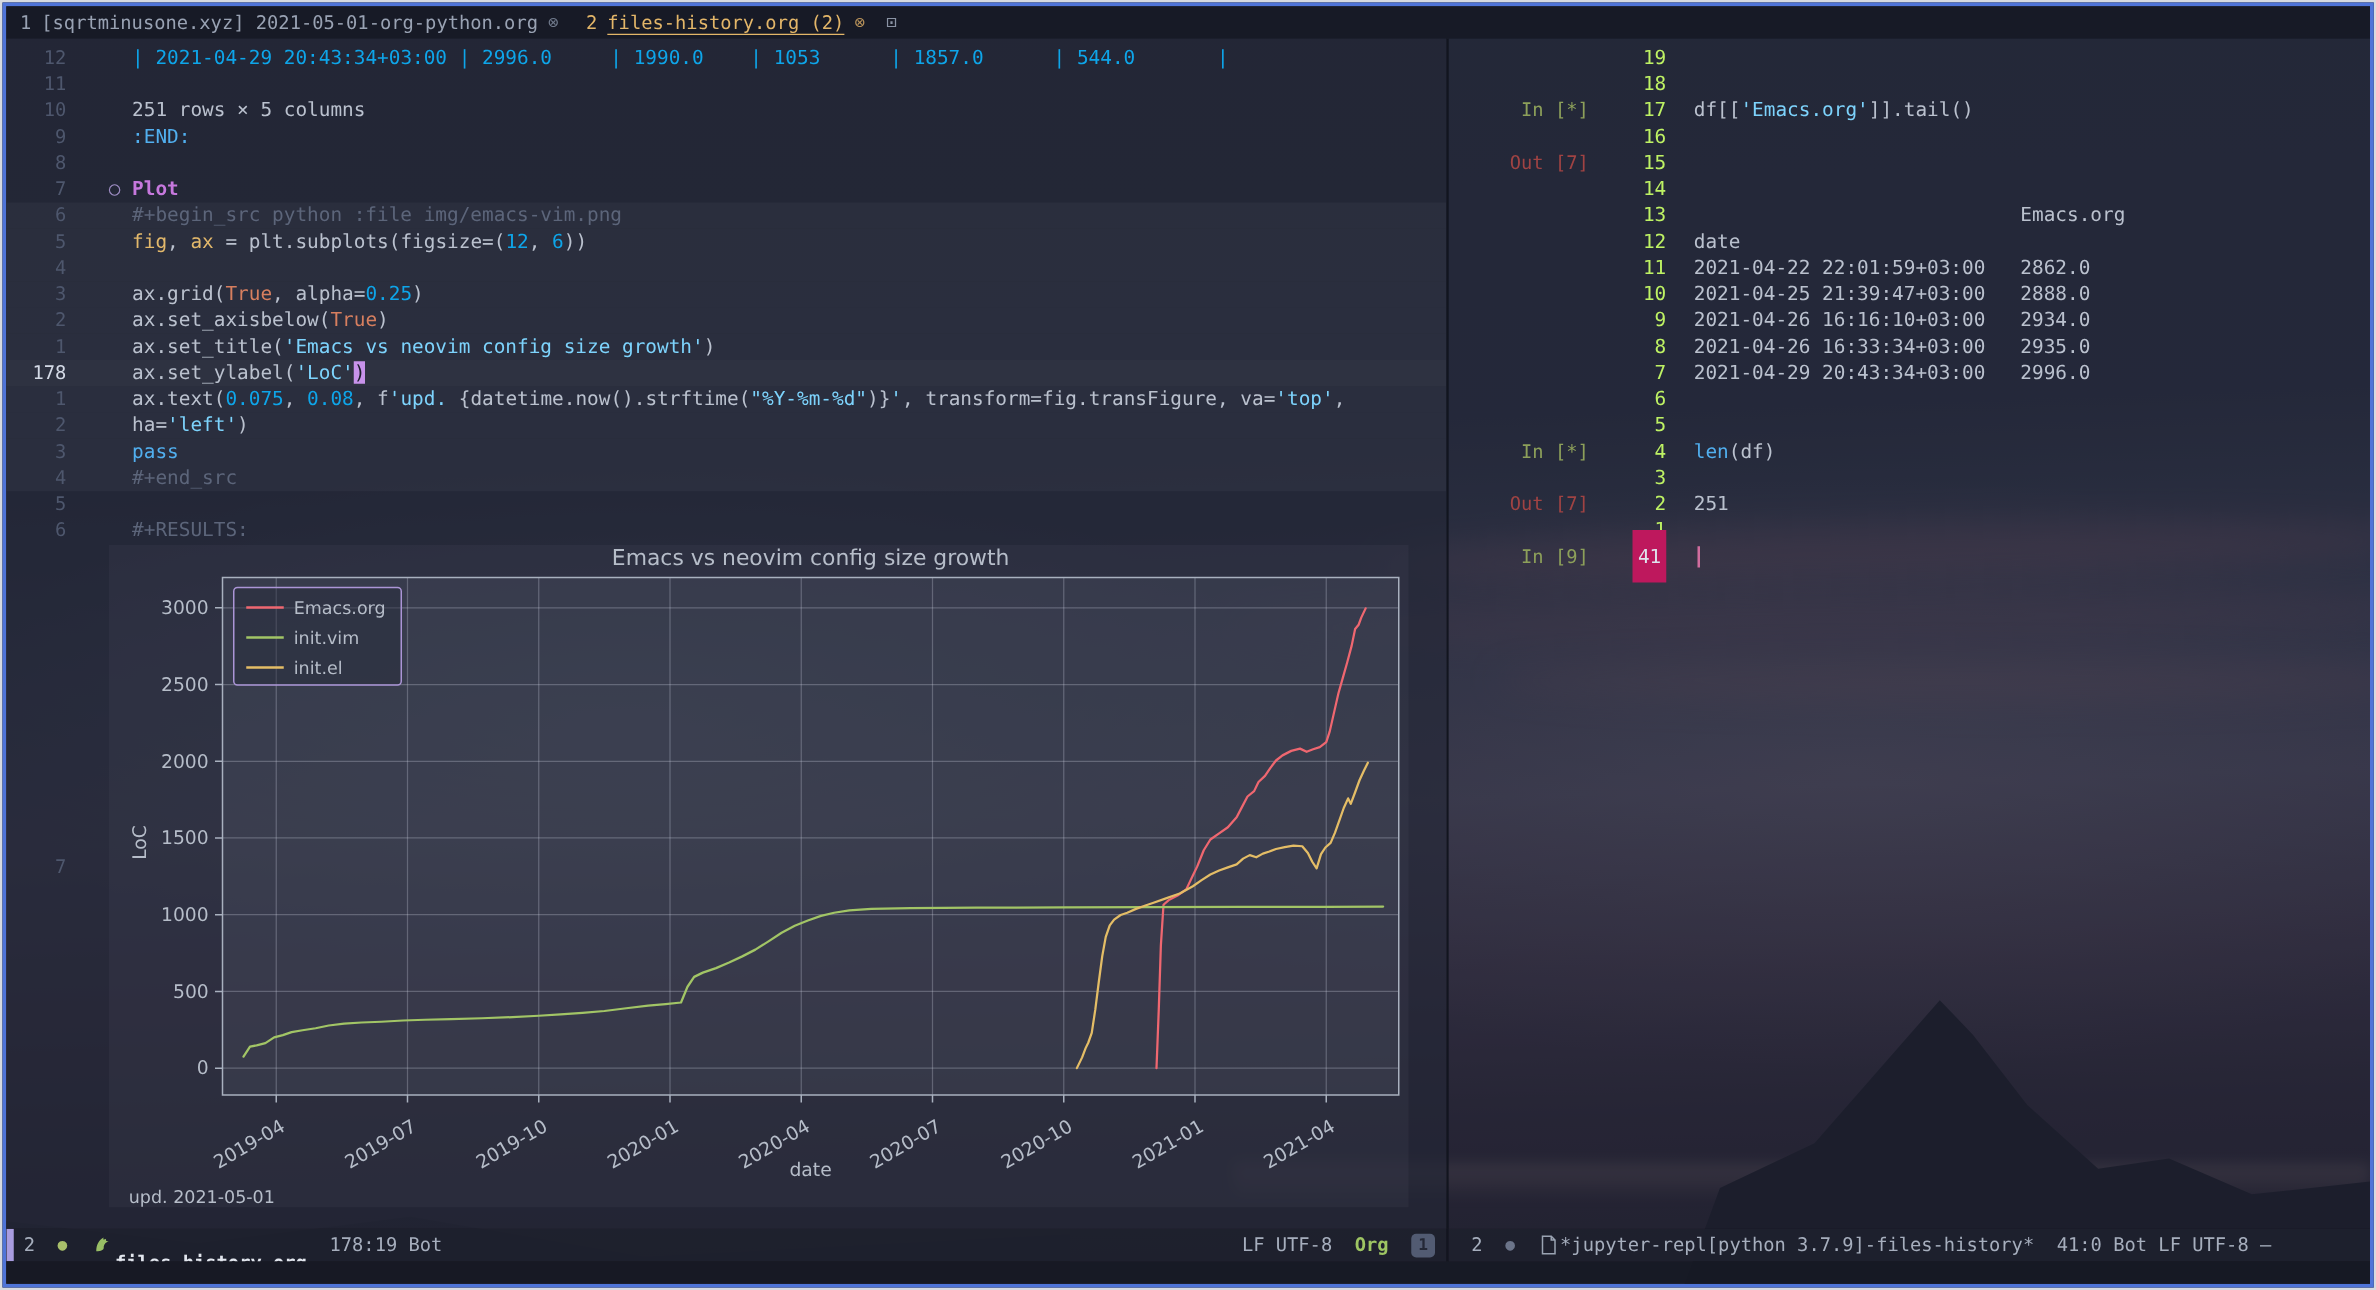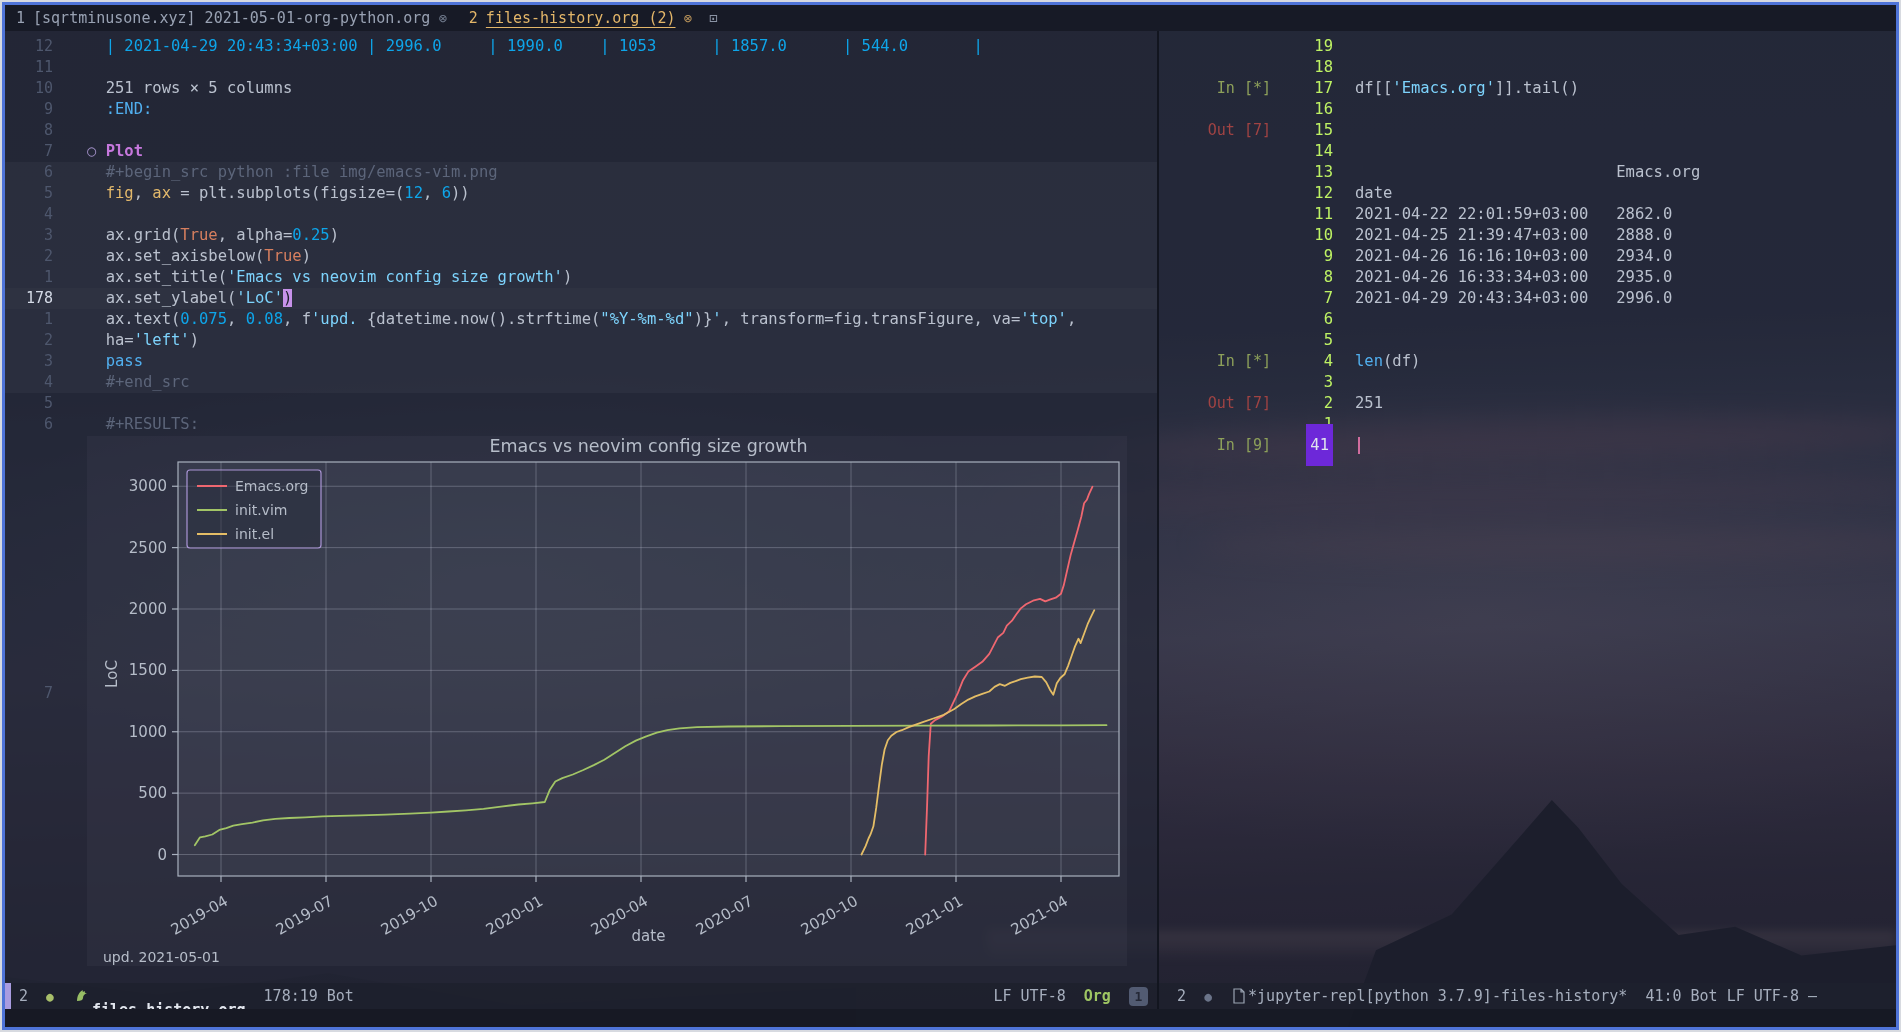--- a/index.html
+++ b/index.html
@@ -48,21 +48,21 @@
   .ltext{position:absolute;left:82px;}
   .c-tbl,.c-num{color:#0ea5e9;} .c-str{color:#7dd3fc;} .c-kw{color:#51afef;}
   .c-const{color:#d77f5f;} .c-var{color:#e2b86b;} .c-meta{color:#5c657a;}
   .c-head{color:#c678dd;font-weight:bold;} .c-bullet{color:#9d8cc2;} .c-drawer{color:#51afef;}
   .cursor-block{background:#c792ea;color:#1c1f2b;}
 
   .rlabel{position:absolute;left:0;width:112px;text-align:right;font-size:15px;}
   .rlabel.in{color:#8da05a;} .rlabel.out{color:#a04343;}
   .rln{position:absolute;left:118px;width:56px;text-align:right;color:#bef264;}
   .rln.cur{color:#dfe4ee;}
-  .rln.cur .numbox{background:#6d28d9;padding:12px 4px;}
+  .rln.cur .numbox{background:#be185d;padding:12px 4px;}
   .rtext{position:absolute;left:196px;}
   .caret{position:absolute;left:199px;top:2px;width:2px;height:17px;background:#d16d9e;}
 
   .plotbox{position:absolute;left:82px;top:405px;width:1040px;height:530px;}
   .plot-ln{position:absolute;left:0;width:48px;top:652px;text-align:right;color:#4e576d;font-size:15px;height:21px;line-height:21px;}
 
   .bottom{position:absolute;left:0;right:0;bottom:0;height:44px;}
   .modelines{display:flex;height:26px;font-size:15px;color:#a6aebd;}
   .ml{display:flex;align-items:center;background:rgba(30,33,46,0.94);box-sizing:border-box;overflow:hidden;white-space:pre;}
   .ml-left{width:1152px;}

